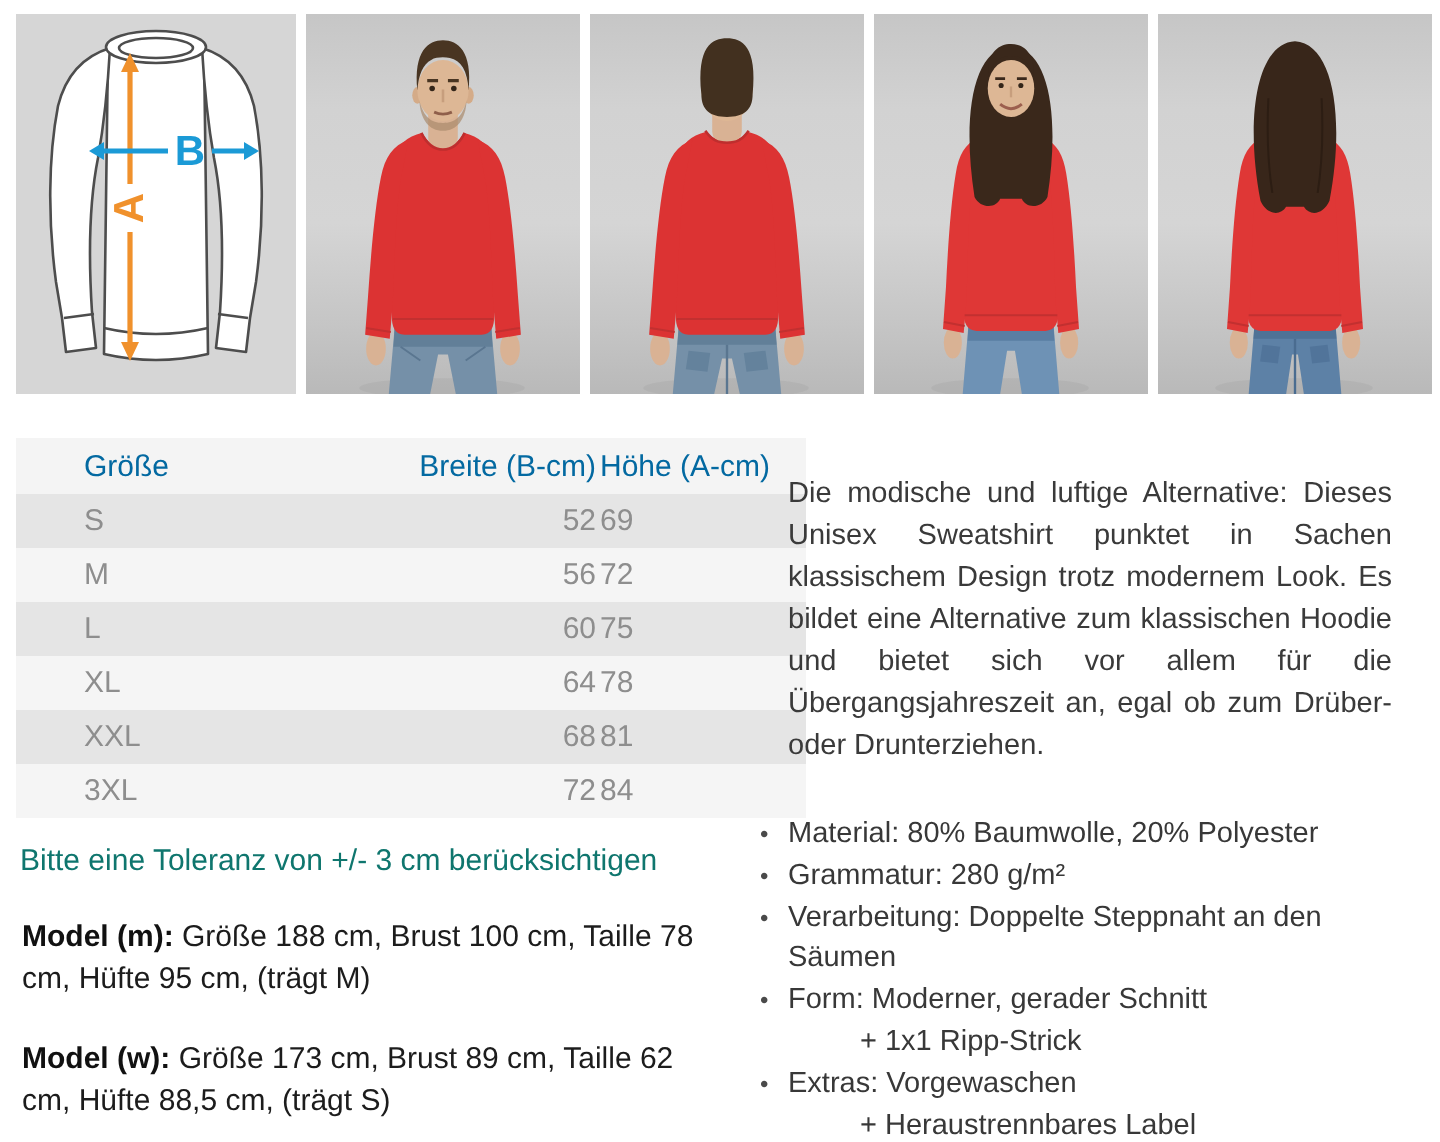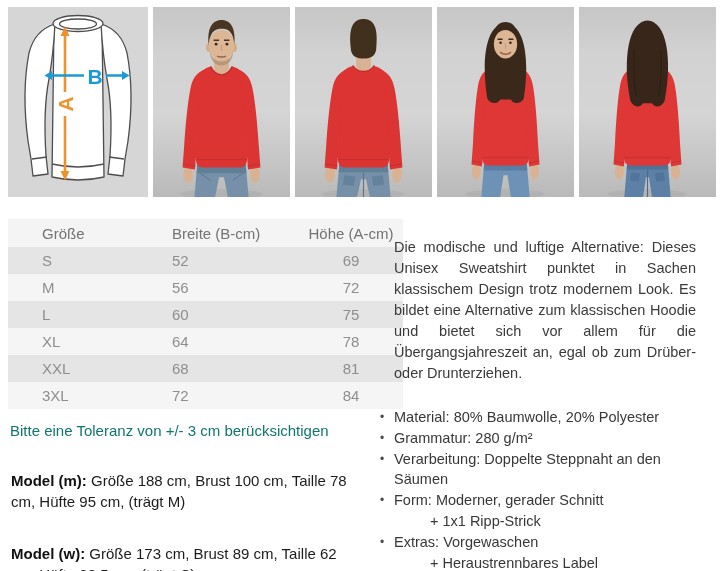--- a/index.html
+++ b/index.html
@@ -16,30 +16,30 @@
   .panel.photo{
     flex:1 1 0;
     background:linear-gradient(180deg,#c6c6c6 0%,#d2d2d2 25%,#d5d5d5 55%,#c5c5c5 82%,#b9b9b9 100%);
   }
   
   .content{display:flex;gap:14px;padding:22px 8px 0 8px;}
   .col-left{width:356px;flex:0 0 356px;}
   .col-right{flex:1 1 auto;padding-top:2px;min-width:0;}
 
   table.size{border-collapse:collapse;width:356px;font-size:15px;table-layout:fixed;}
-  table.size th{font-weight:400;color:#737373;text-align:left;background:#f4f4f4;height:26px;}
+  table.size th{font-weight:400;color:#0369a1;text-align:left;background:#f4f4f4;height:26px;}
   table.size td{color:#8e8e8e;height:25px;}
   table.size th:nth-child(1),table.size td:nth-child(1){width:128px;padding-left:34px;}
-  table.size th:nth-child(2),table.size td:nth-child(2){width:126px;}
-  table.size th:nth-child(3),table.size td:nth-child(3){width:102px;text-align:center;}
+  table.size th:nth-child(2),table.size td:nth-child(2){width:126px;text-align:right;}
+  table.size th:nth-child(3),table.size td:nth-child(3){width:102px;}
   tr.shade td{background:#e5e5e5;}
   tr.plain td{background:#f5f5f5;}
 
   .tolerance{margin:13px 0 0 2px;font-size:15px;color:#0f766e;}
-  .model{margin:31px 0 0 3px;font-size:15px;color:#1c1c1c;line-height:21px;max-width:352px;}
+  .model{margin:19px 0 0 3px;font-size:15px;color:#1c1c1c;line-height:21px;max-width:352px;}
   .model b{font-weight:700;color:#111;}
 
   .desc{margin:16px;font-size:14.5px;line-height:21px;color:#3a3a3a;text-align:justify;}
   ul.features{list-style:none;margin:23px 0 0 0;padding:0;font-size:14.5px;color:#383838;}
   ul.features .line{display:flex;align-items:flex-start;line-height:20.8px;}
   ul.features .dot{flex:0 0 14px;padding-left:2px;font-size:12px;color:#4a4a4a;line-height:20.8px;}
   ul.features .subline{padding-left:52px;line-height:20.8px;}
 </style>
 </head>
 <body>

